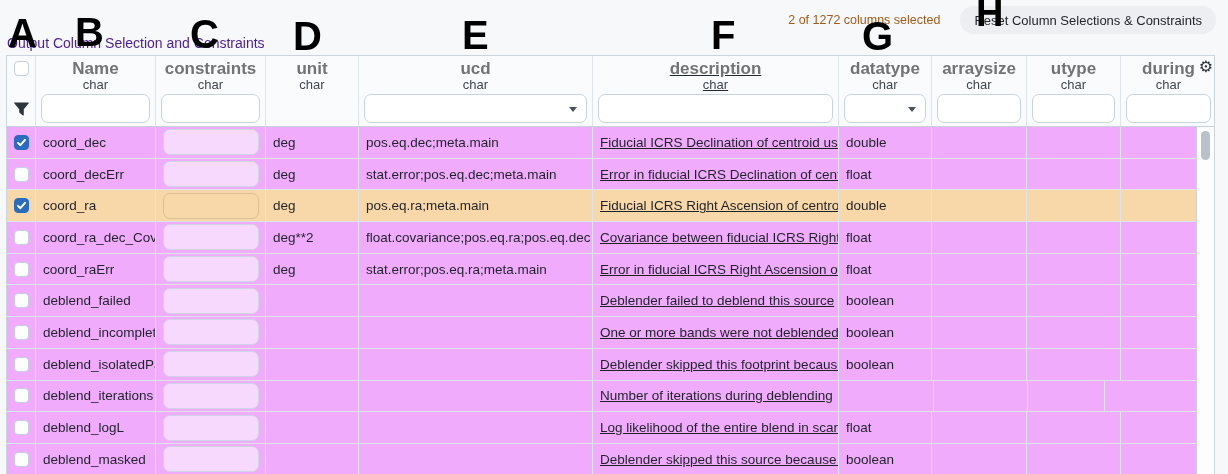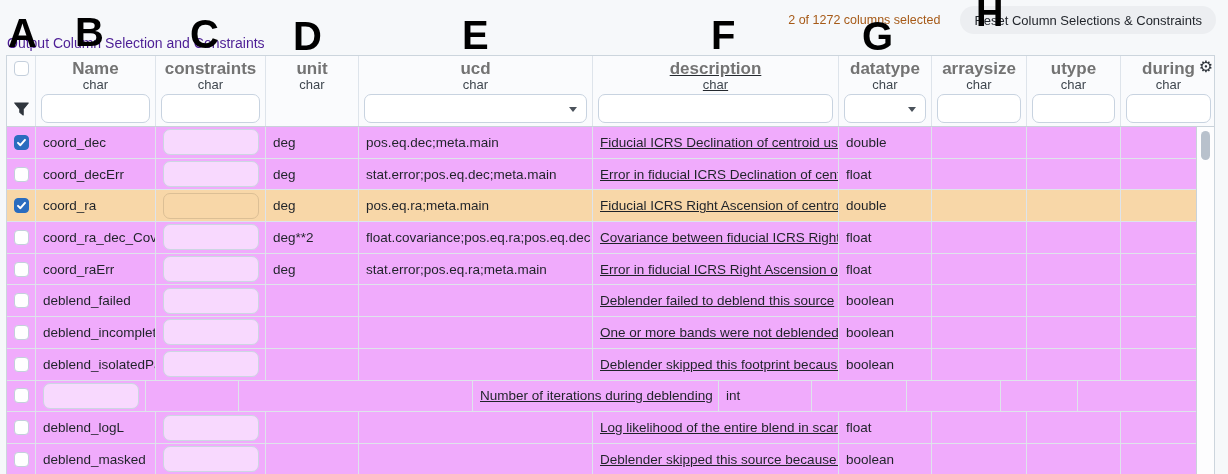--- a/index.html
+++ b/index.html
@@ -424,27 +424,27 @@
     <div class="cell c-utype"></div>
     <div class="cell c-xtype"></div>
   </div>
 
   <div class="row">
     <div class="cell c-check">
       <span class="cb">
         
       </span>
     </div>
+    <div class="cell c-name">deblend_iterations</div>
     <div class="cell c-constraints">
       <span class="cinput"></span>
     </div>
     <div class="cell c-unit"></div>
     <div class="cell c-ucd"></div>
     <div class="cell c-description">Number of iterations during deblending</div>
-    <div class="cell c-datatype">int</div>
     <div class="cell c-arraysize"></div>
     <div class="cell c-utype"></div>
     <div class="cell c-xtype"></div>
   </div>
 
   <div class="row">
     <div class="cell c-check">
       <span class="cb">
         
       </span>

